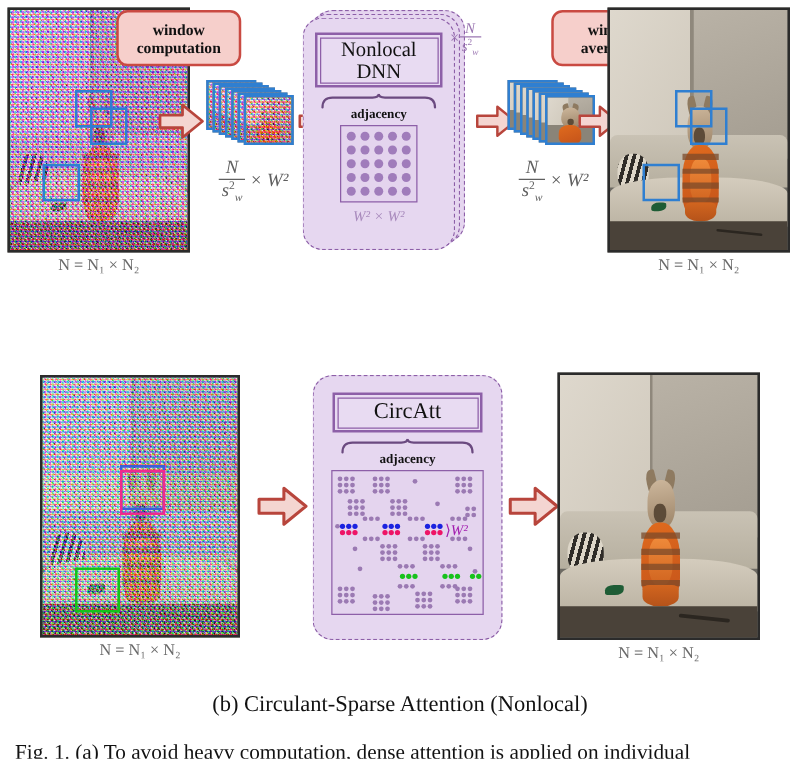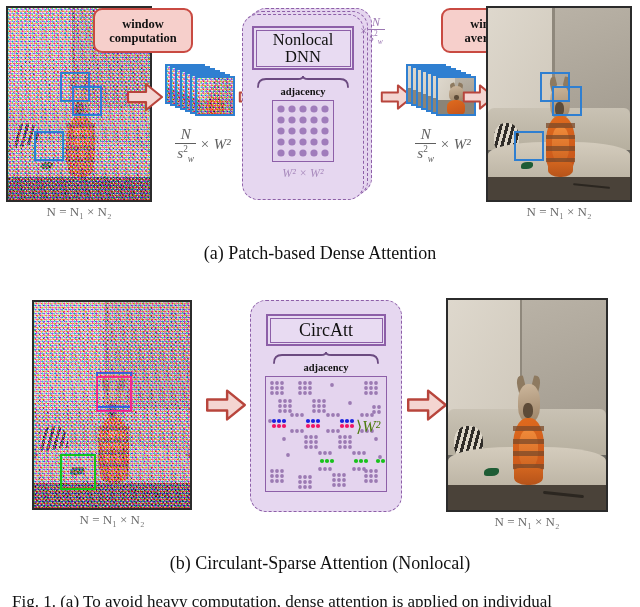--- a/index.html
+++ b/index.html
@@ -64,21 +64,21 @@
     color:#111;text-align:center;font-weight:bold;line-height:1.12;
     display:flex;align-items:center;justify-content:center;}
 
   
   .modstack{position:absolute;}
   .modlayer{position:absolute;border:1.6px dashed #8d5fa8;background:#e5d5ef;border-radius:16px;box-sizing:border-box;}
   .modmain{position:absolute;border:1.8px dashed #8d5fa8;background:#e6d7f0;border-radius:16px;box-sizing:border-box;}
   .modtitle{position:absolute;background:#e8dbf2;border:2.2px solid #8d5fa8;box-sizing:border-box;
     display:flex;align-items:center;justify-content:center;text-align:center;color:#111;line-height:1.05;}
   .modtitle .inner{border:1px solid #8d5fa8;width:calc(100% - 5px);height:calc(100% - 5px);
-    display:flex;align-items:center;justify-content:center;}
+    display:flex;align-items:flex-start;justify-content:center;}
   .adjlabel{position:absolute;text-align:center;font-weight:bold;color:#111;}
   .adjbox{position:absolute;border:1.6px solid #8d5fa8;background:#e4d4ee;box-sizing:border-box;overflow:hidden;}
   .dimlabel{position:absolute;text-align:center;color:#a98bbd;font-style:italic;}
   .multlabel{position:absolute;color:#9b77b2;}
 
   .brace{position:absolute;}
 
   
   .pstack{position:absolute;}
   .pcard{position:absolute;box-sizing:border-box;border:2px solid #2f7fd1;overflow:hidden;background:#8a8478;}
@@ -398,21 +398,20 @@
       <div class="dog-legs"></div>
         <div class="couch-base"></div>
         <div class="cord"></div>
     </div>
     <div class="wbox" style="left:52px;top:64px;width:30px;height:30px;"></div>
     <div class="wbox" style="left:64px;top:78px;width:30px;height:30px;"></div>
     <div class="wbox" style="left:26px;top:123px;width:30px;height:30px;"></div>
   </div>
   <div class="nlabel" style="left:486px;top:204px;width:146px;font-size:13px;">N = N₁ × N₂</div>
 
-  <div class="caption" style="left:0;top:243px;font-size:18px;">(a) Patch-based Dense Attention</div>
 
   <div class="photo" style="left:32px;top:300px;width:160px;height:210px;">
     <div class="layer">
       <div class="wall-l"></div>
         <div class="wall-r"></div>
         <div class="wall-edge"></div>
       <div class="cushion-l"></div>
       <div class="couch-back"></div>
       <div class="pillow"></div>
       <div class="couch-seat"></div>
@@ -654,21 +653,21 @@
             <circle cx="66" cy="84" r="2.1"></circle>
           <circle cx="90" cy="84" r="2.1"></circle>
             <circle cx="95" cy="84" r="2.1"></circle>
             <circle cx="100" cy="84" r="2.1"></circle>
           <circle cx="112" cy="84" r="2.1"></circle>
             <circle cx="117" cy="84" r="2.1"></circle>
         </g>
       </svg>
     </div>
 
-    <div class="multlabel" style="left:106px;top:117px;font-size:16px;color:#4d7c0f;">
+    <div class="multlabel" style="left:106px;top:117px;font-size:12px;color:#a21caf;">
       <span>⟩</span><span class="it">W²</span>
     </div>
 
   </div>
 
   <div class="arrow" style="left:406px;top:388px;">
     <svg width="42" height="34" viewBox="0 0 38 30">
       <polygon points="2,10 20,10 20,2 36,15 20,28 20,20 2,20" fill="#f4d5d1" stroke="#b8453c" stroke-width="2.2" stroke-linejoin="round"></polygon>
     </svg>
   </div>

